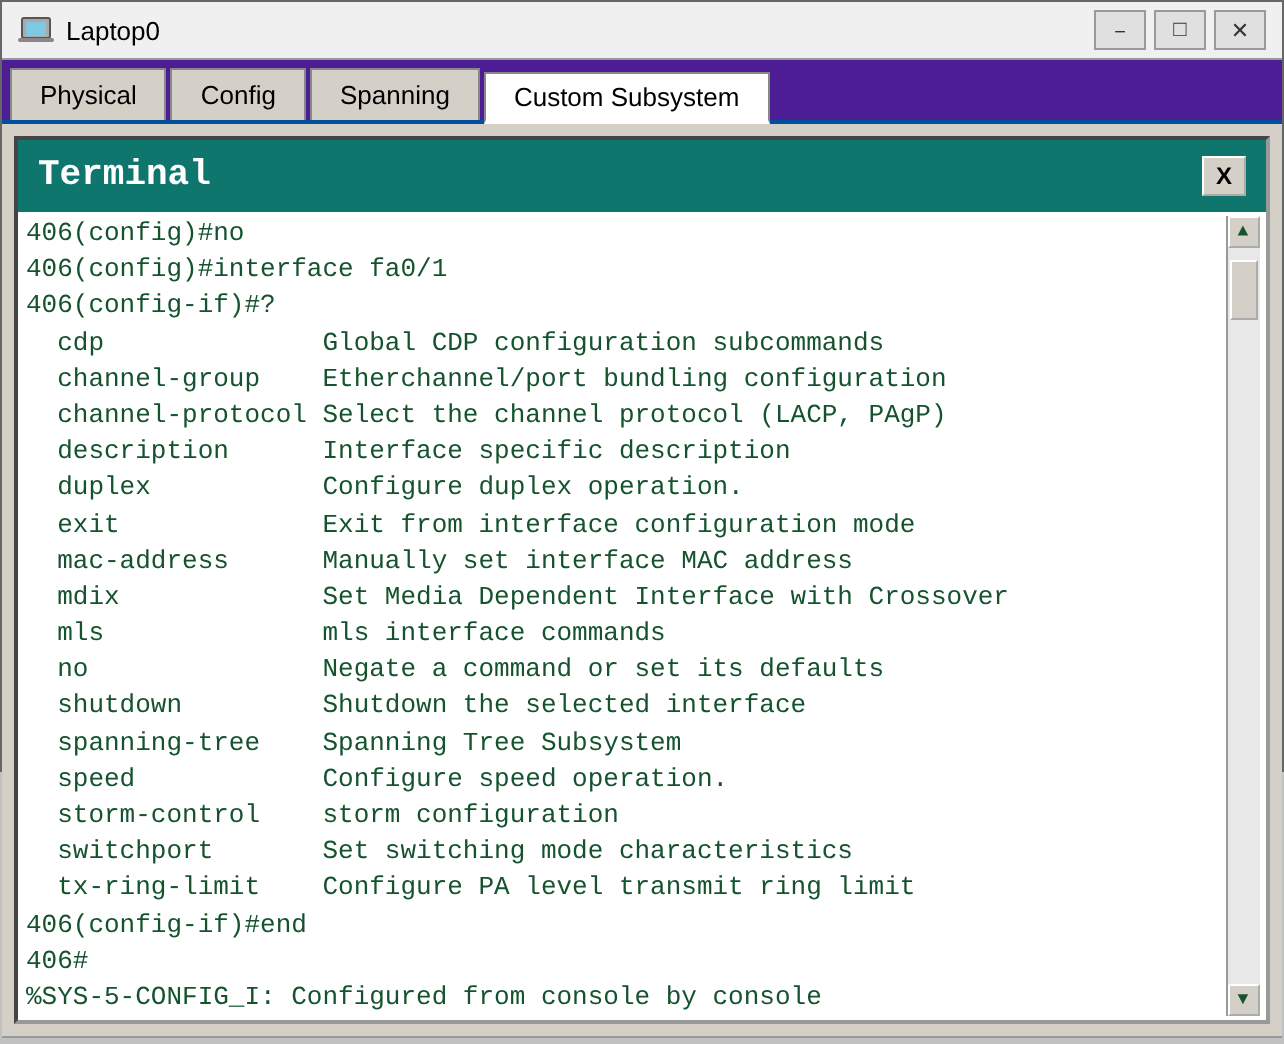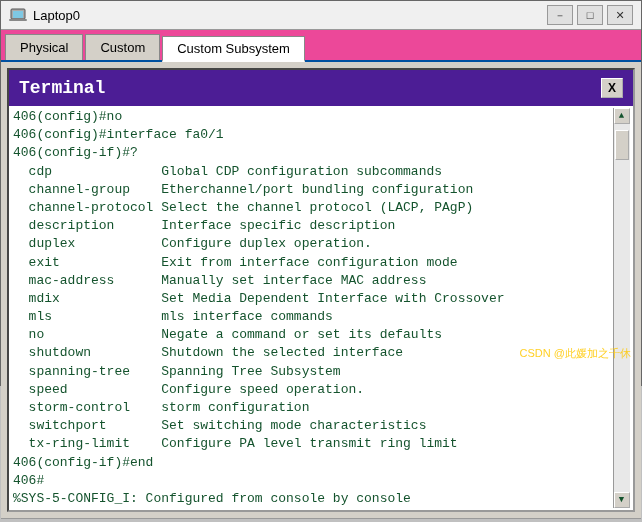--- a/index.html
+++ b/index.html
@@ -50,21 +50,21 @@
       display: flex;
       align-items: center;
       justify-content: center;
       font-size: 11px;
       color: #333;
     }
 
     
     .tabs-bar {
       display: flex;
-      background: #ec4899;
+      background: #4c1d95;
       border-bottom: 2px solid #0050a0;
       padding: 0 4px;
       padding-top: 4px;
       height: 34px;
       align-items: flex-end;
     }
     .tab {
       padding: 4px 14px;
       font-size: 13px;
       cursor: pointer;
@@ -97,21 +97,21 @@
     }
     .terminal-window {
       flex: 1;
       background: #fff;
       border: 2px inset #999;
       display: flex;
       flex-direction: column;
       overflow: hidden;
     }
     .terminal-header {
-      background: #4c1d95;
+      background: #0f766e;
       color: #fff;
       font-size: 18px;
       font-weight: bold;
       font-family: 'Courier New', monospace;
       padding: 4px 10px;
       display: flex;
       align-items: center;
       justify-content: space-between;
       min-height: 36px;
     }
@@ -210,21 +210,24 @@
       <button class="title-btn">□</button>
       <button class="title-btn">✕</button>
     </div>
   </div>
 
   <div class="tabs-bar">
     <div class="tab">
       <span>Physical</span>
     </div>
     <div class="tab">
-      <span>Custom</span>
+      <span>Config</span>
+    </div>
+    <div class="tab">
+      <span>Spanning</span>
     </div>
     <div class="tab active">
       <span>Custom Subsystem</span>
     </div>
   </div>
 
   <div class="terminal-container">
     <div class="terminal-window">
 
       <div class="terminal-header">
@@ -262,16 +265,15 @@
           <div class="scroll-track">
             <div class="scroll-thumb"></div>
           </div>
           <div class="scroll-btn">▼</div>
         </div>
       </div>
 
     </div>
   </div>
 
-  <div class="watermark">CSDN @此媛加之千休</div>
 
   <div style="height:20px;background:#d4d0c8;border-top:1px solid #999;"></div>
 </div>
 
 </body></html>

